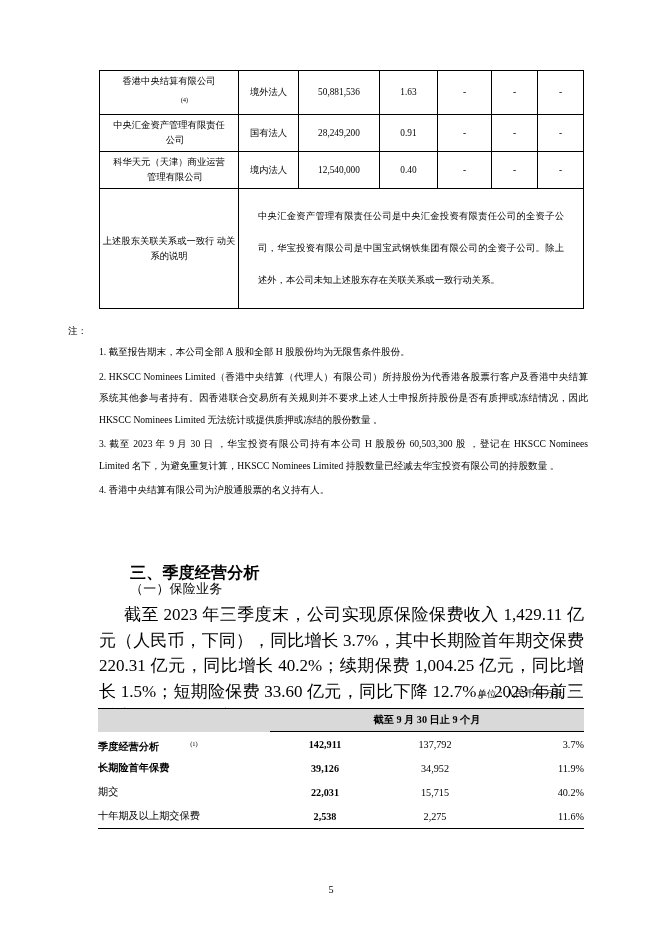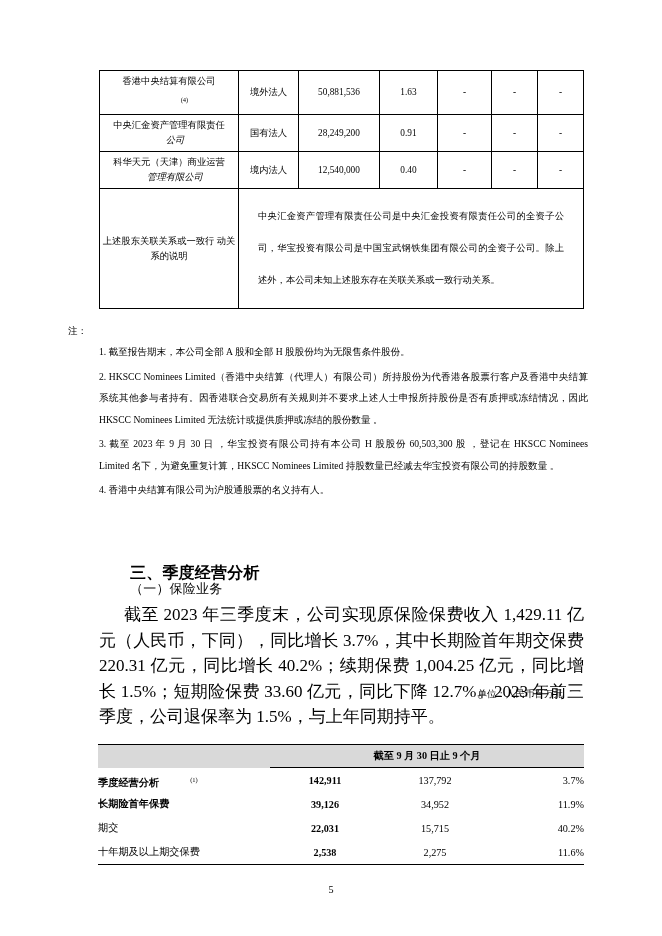--- a/index.html
+++ b/index.html
@@ -46,21 +46,21 @@
   }
   td.c-name {
     text-align: center;
     padding-left: 4px;
     padding-right: 4px;
   }
   td.c-name .ln {
     display: block;
     text-align: center;
   }
-  td.c-name .ln.l2 { padding-left: 12px; font-style: italic; }
+  td.c-name .ln.l2 { padding-left: 12px; }
   sup.note { font-size: 6.5px; vertical-align: super; }
 
   td.c-merge-label {
     text-align: center;
     font-size: 9.3px;
     line-height: 16px;
   }
   td.c-merge-body {
     text-align: justify;
     text-align-last: justify;
@@ -135,21 +135,20 @@
   .fin-wrap {
     position: absolute;
     left: 98px;
     top: 708px;
     width: 486px;
   }
   table.fin {
     border-collapse: collapse;
     width: 486px;
     table-layout: fixed;
-    margin-top: 36px;
   }
   table.fin th, table.fin td {
     font-size: 10.2px;
     padding: 0;
     border: none;
   }
   table.fin tr.hdr1 td {
     background: #d9d9d9;
     height: 22px;
     text-align: center;

